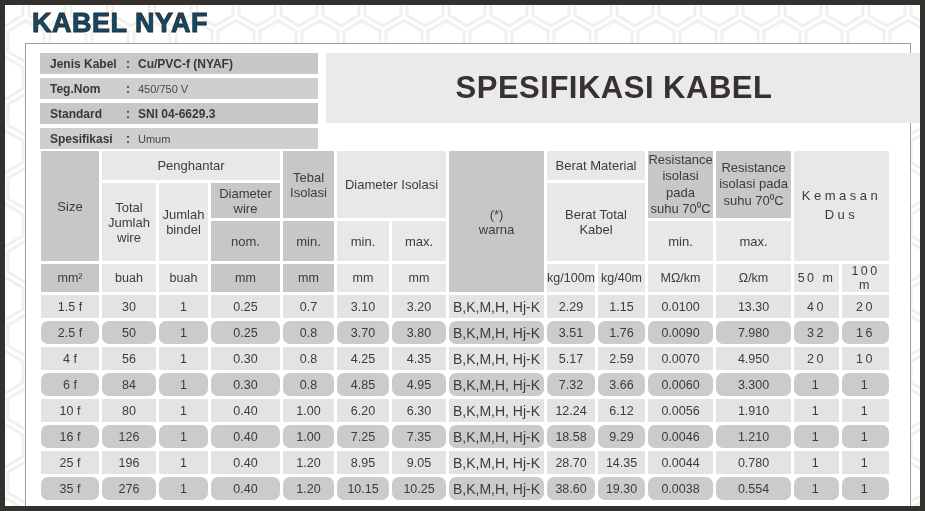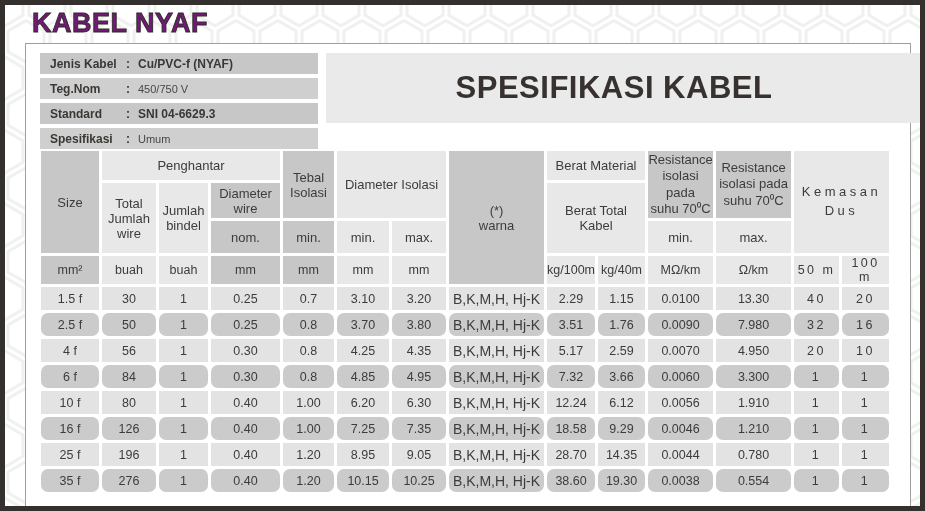--- a/index.html
+++ b/index.html
@@ -16,21 +16,21 @@
   .hex-bg {
     position: absolute; left: 0; top: 0;
     width: 100%; height: 100%;
     z-index: 0;
   }
   .page-title {
     position: absolute; left: 27px; top: 3px;
     margin: 0; z-index: 2;
     font-size: 27px; font-weight: bold;
     letter-spacing: 0.5px;
-    color: #701a75;
+    color: #0c4a6e;
     -webkit-text-stroke: 0.9px #2e2a27;
   }
   .panel {
     position: absolute; left: 20px; top: 38px;
     width: 886px; height: 464px;
     background: #ffffff;
     border: 1px solid #9e9e9e;
     z-index: 1;
     box-sizing: border-box;
   }
@@ -88,21 +88,21 @@
     color: #3c3c3c;
     overflow: hidden;
   }
   .hd { background: #c7c7c7; }   
   .hl { background: #e8e8e8; }   
   .pre { white-space: pre-line; }
   th.resistance { font-size: 10.5px; line-height: 1.25; }
   th.kemasan { letter-spacing: 3.5px; line-height: 1.45; }
   tr.hr1 th { height: 29px; }
   tr.hr2 th { height: 35px; }
-  tr.hr3 th { height: 32px; }
+  tr.hr3 th { height: 40px; }
   tr.units td { height: 24px; font-size: 12.5px; }
   td.bold, th.bold { font-weight: bold; }
   tr.units td:nth-last-child(1),
   tr.units td:nth-last-child(2) { letter-spacing: 2.5px; }
   tbody.data tr { }
   tbody.data td { height: 23px; font-size: 12.5px; }
   tbody.data td:nth-child(8) { font-size: 14px; }
   tbody.data td:nth-child(13),
   tbody.data td:nth-child(14) { letter-spacing: 2.5px; }
   tr.row-light td { background: #e3e3e3; }

